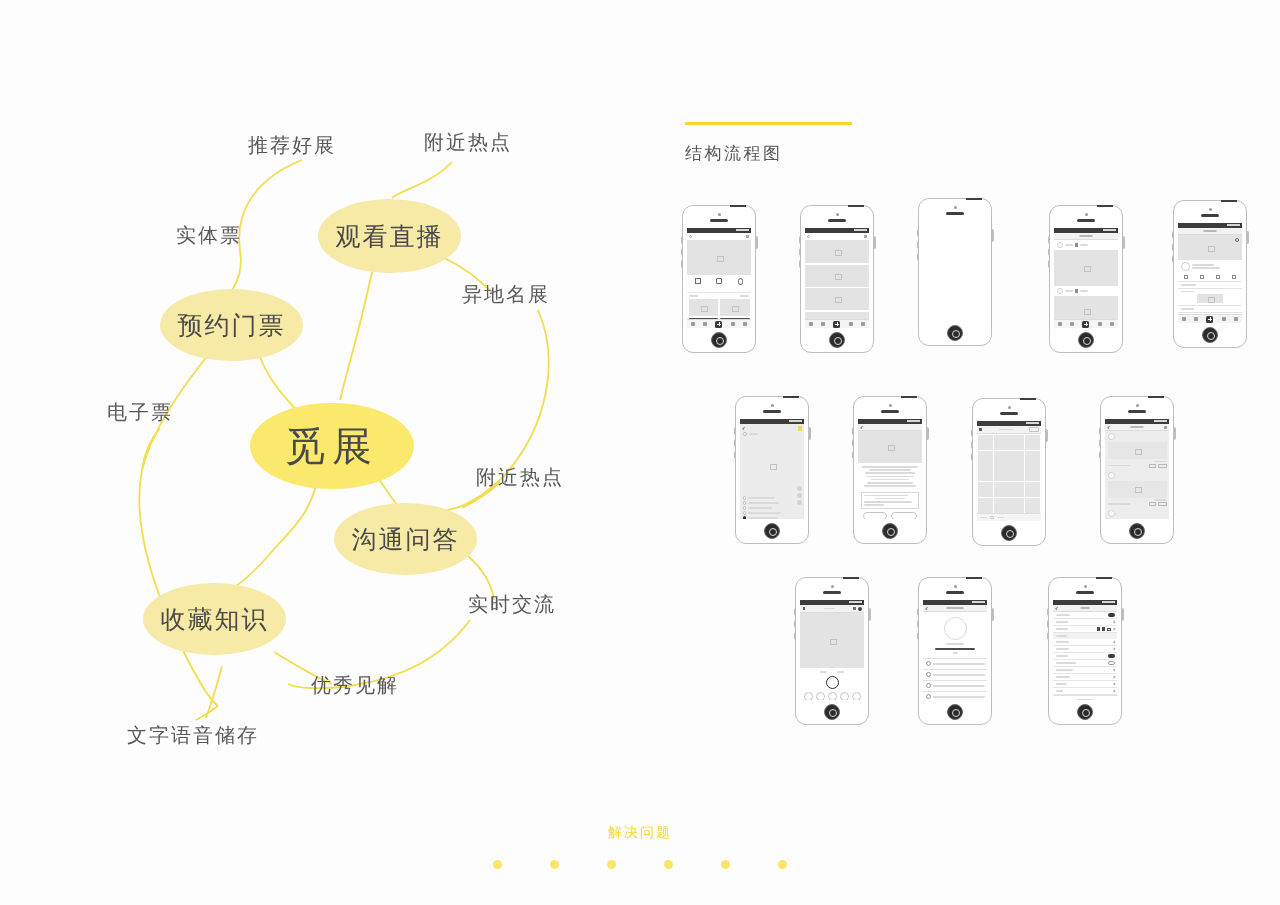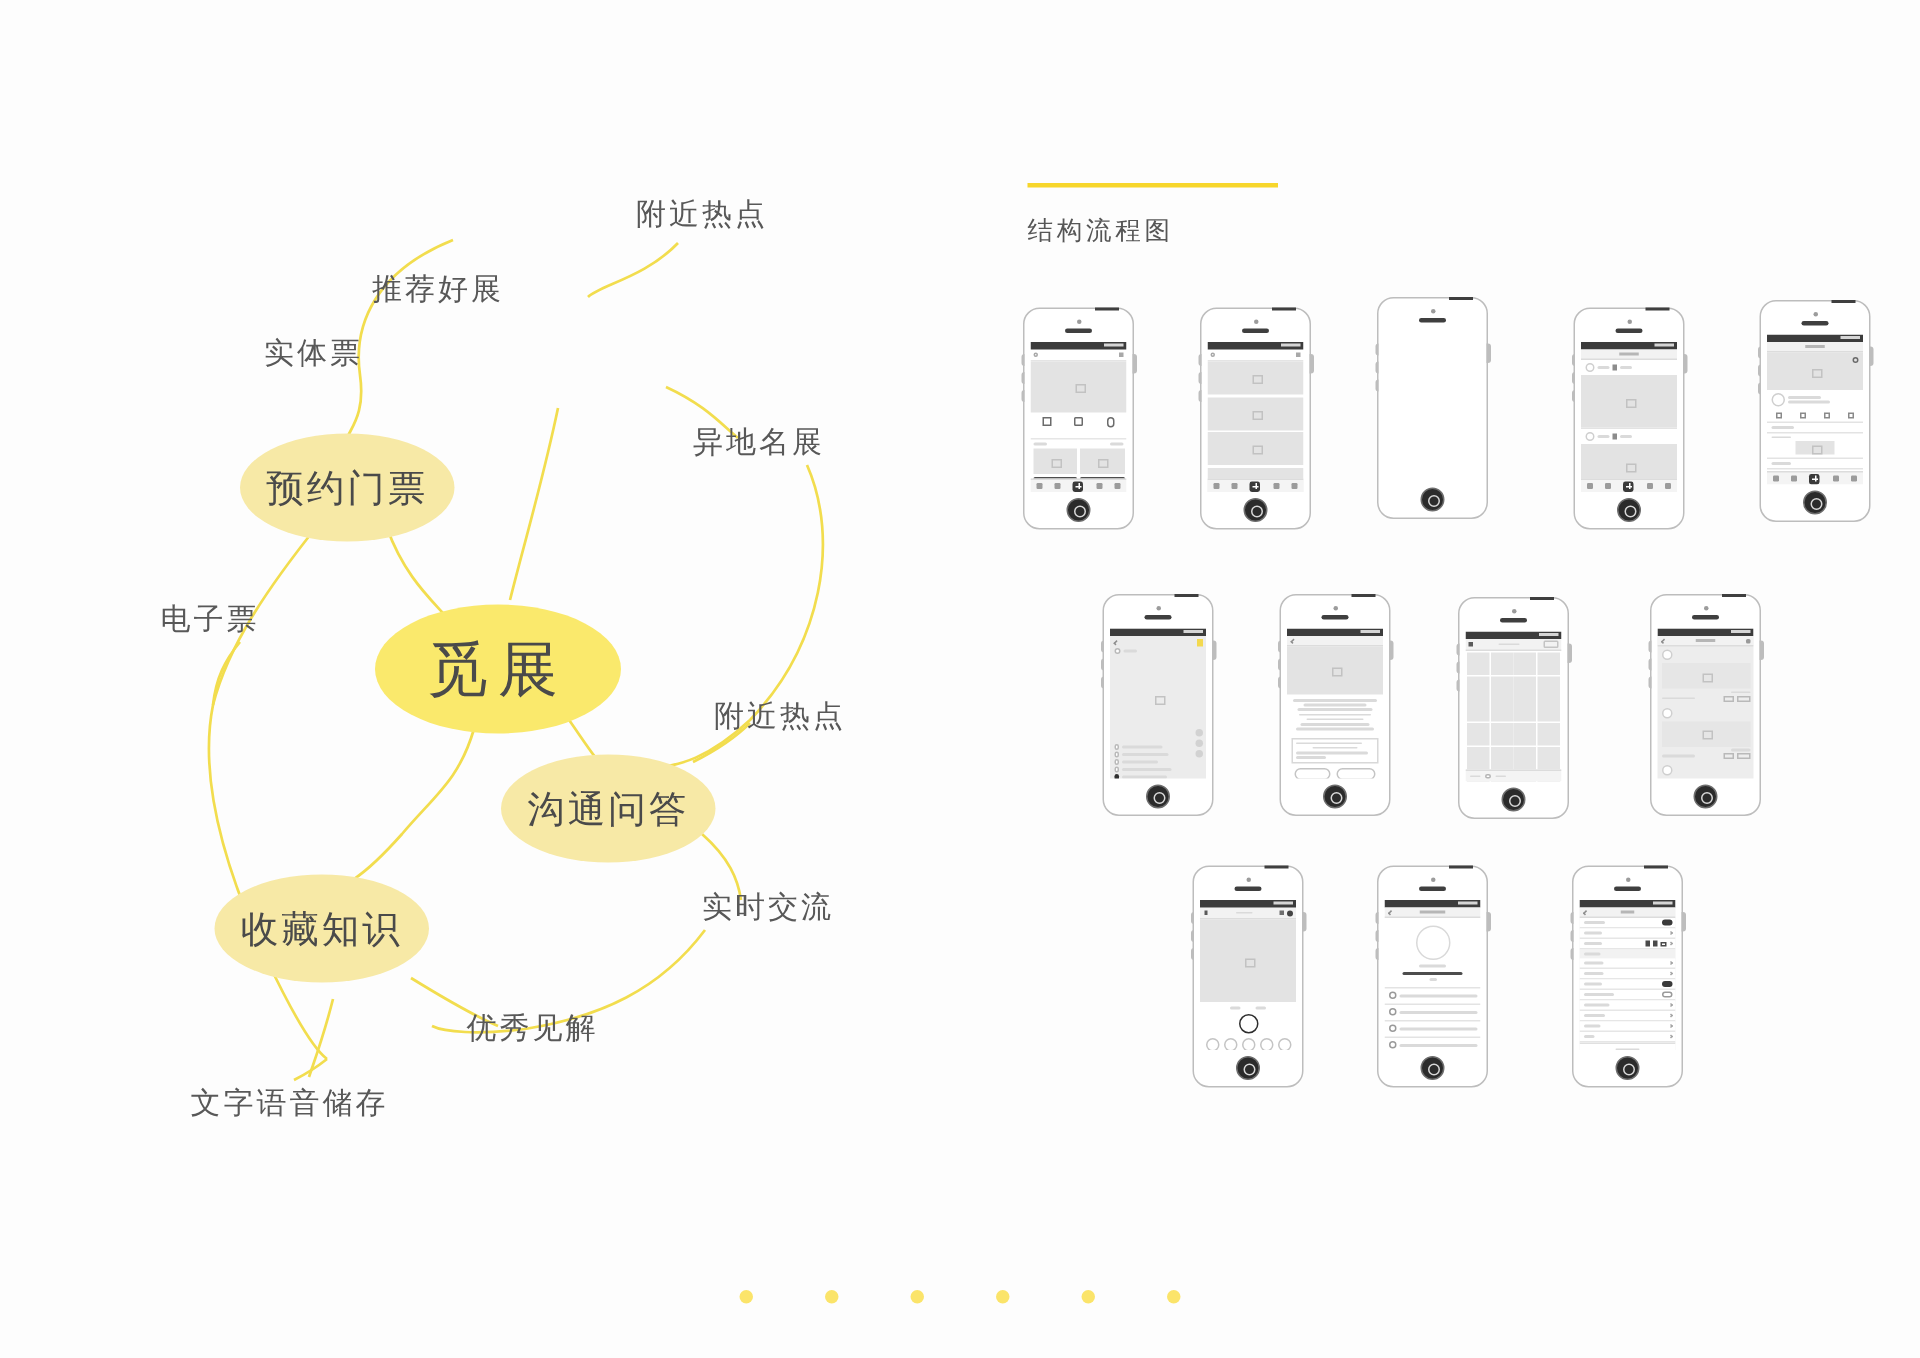--- a/index.html
+++ b/index.html
@@ -163,30 +163,33 @@
         <path d="M470,620 C440,660 400,678 350,686 C318,690 296,688 288,684"></path>
 
         <path d="M274,652 C300,668 318,678 332,684"></path>
 
         <path d="M222,666 C216,690 210,706 206,718"></path>
 
         <path d="M218,706 C208,714 200,718 196,720"></path>
       </g>
     </svg>
 
-    <div class="leaf" style="left:248px; top:132px;margin-top:47px;">推荐好展</div>
+    <div class="leaf" style="left:248px; top:132px;">推荐好展</div>
     <div class="leaf" style="left:424px; top:129px;">附近热点</div>
     <div class="leaf" style="left:176px; top:222px;">实体票</div>
     <div class="leaf" style="left:462px; top:281px;">异地名展</div>
     <div class="leaf" style="left:107px; top:399px;">电子票</div>
     <div class="leaf" style="left:476px; top:464px;">附近热点</div>
     <div class="leaf" style="left:468px; top:591px;">实时交流</div>
     <div class="leaf" style="left:311px; top:672px;">优秀见解</div>
     <div class="leaf" style="left:127px; top:722px;">文字语音储存</div>
 
+    <div class="node branch" style="left:318px; top:199px; width:143px; height:74px;">
+      <span>观看直播</span>
+    </div>
     <div class="node branch" style="left:160px; top:289px; width:143px; height:72px;font-family:Liberation Serif, serif;">
       <span>预约门票</span>
     </div>
     <div class="node branch" style="left:143px; top:583px; width:143px; height:72px;">
       <span>收藏知识</span>
     </div>
     <div class="node branch" style="left:334px; top:503px; width:143px; height:72px;">
       <span>沟通问答</span>
     </div>
 
@@ -725,20 +728,21 @@
         </div>
         <div class="row" style="height:8px;justify-content:center;background:#fff;border-top:.6px solid #e0e0e0;">
           <span class="ln" style="width:16px;"></span>
         </div>
       </div>
       <span class="home"></span>
     </div>
   </div>
 
   <div id="footer">
+    <div id="footer-cn">解决问题</div>
     <div id="dots">
       <span></span>
       <span></span>
       <span></span>
       <span></span>
       <span></span>
       <span></span>
     </div>
   </div>
 

